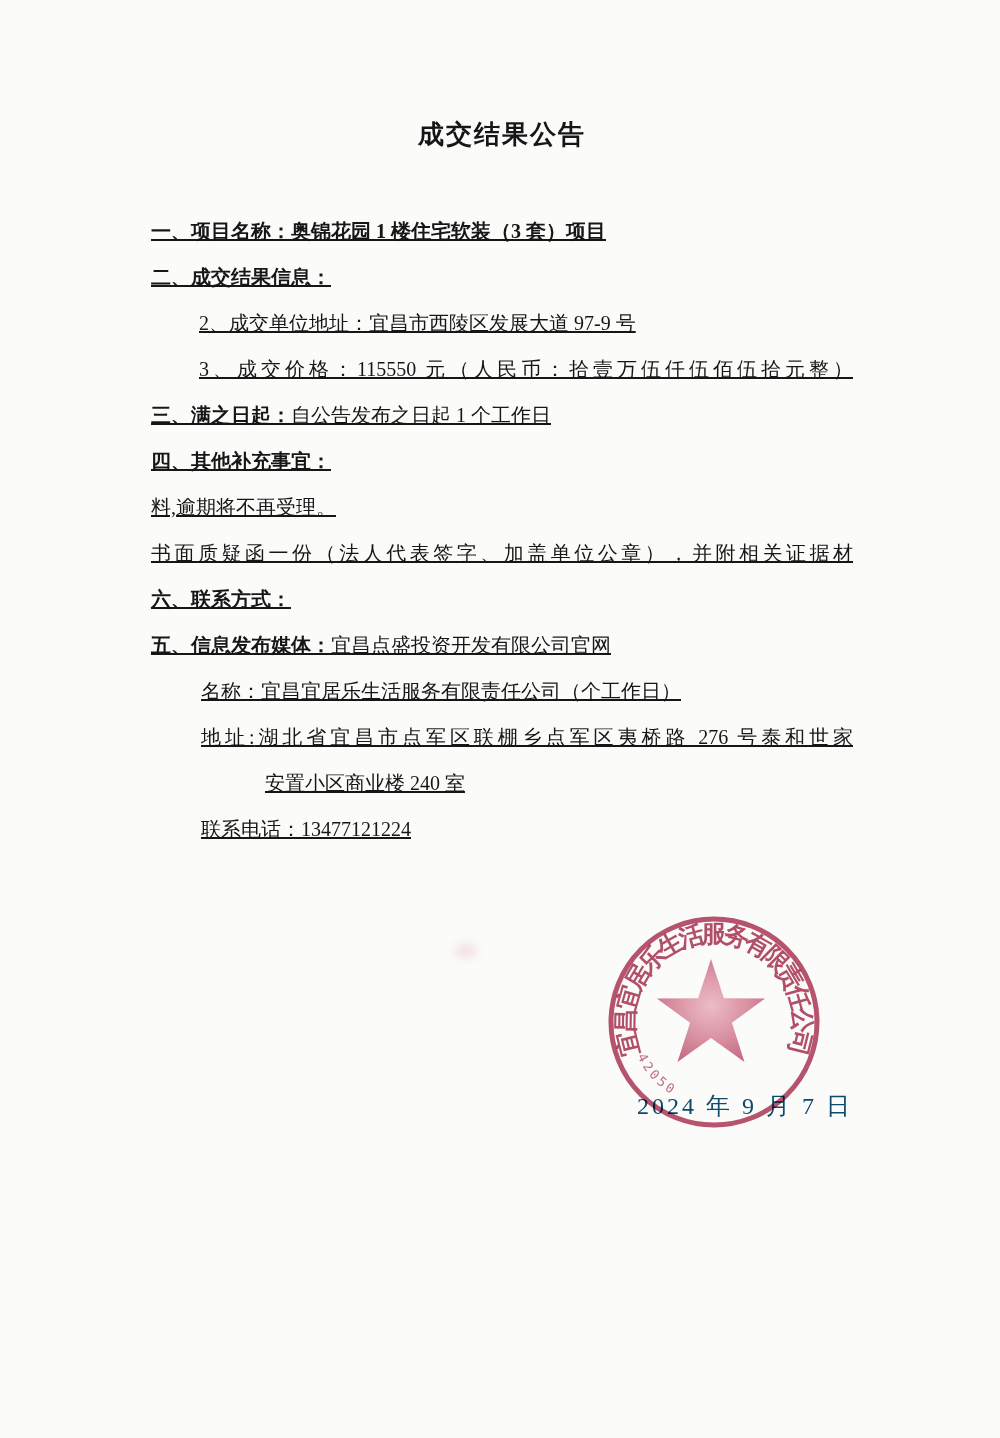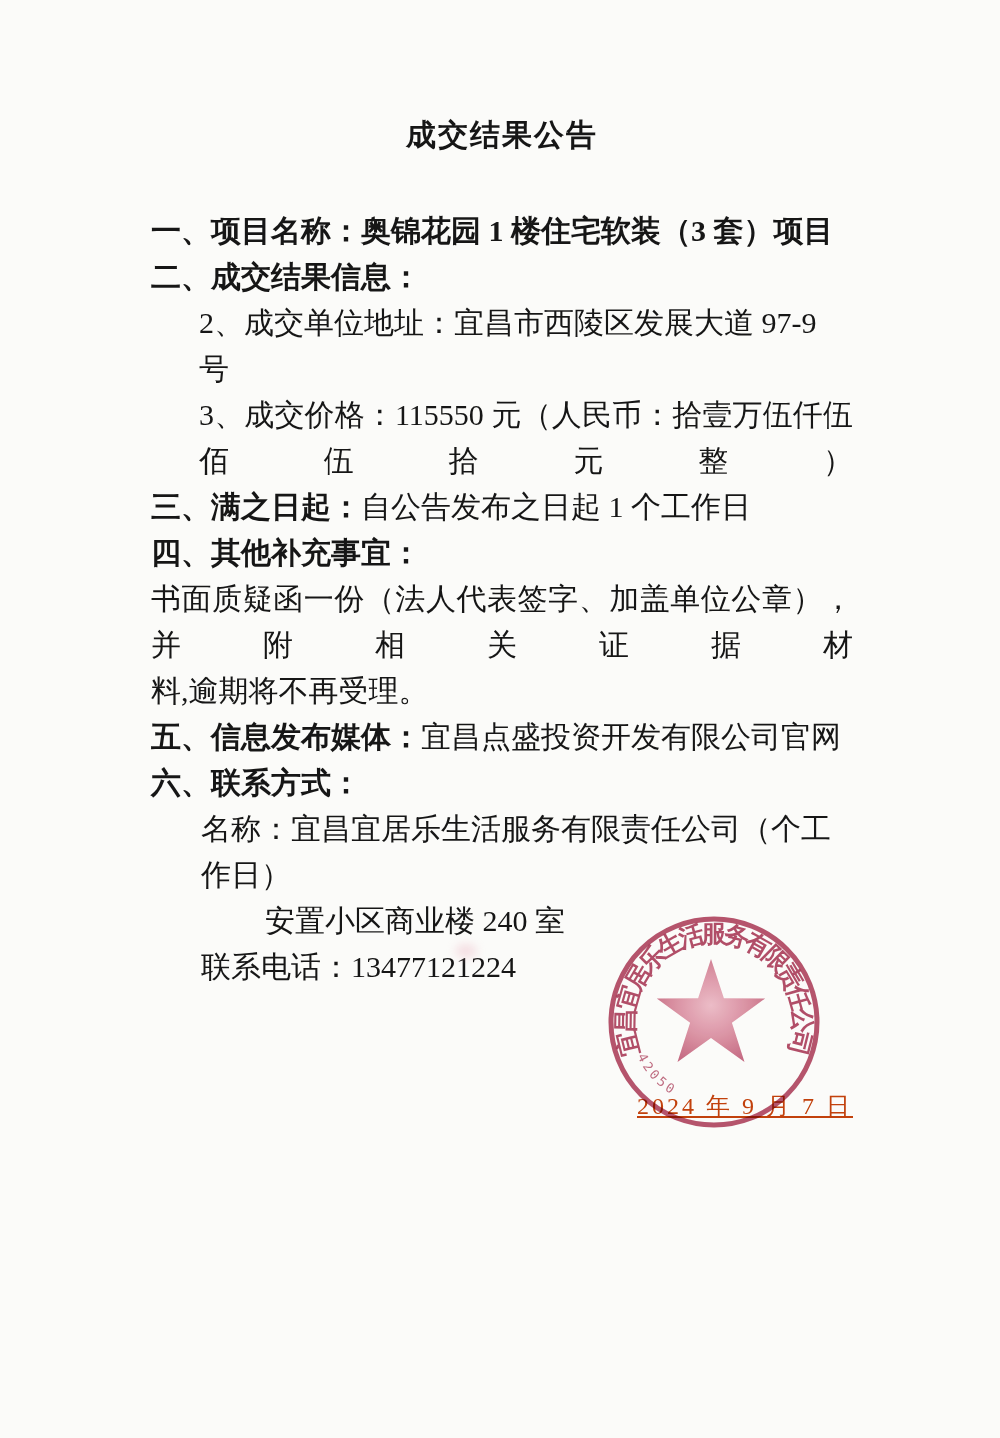--- a/index.html
+++ b/index.html
@@ -11,35 +11,35 @@
     font-family:"Liberation Serif","DejaVu Serif",serif;
     color:#161616;
     overflow:hidden;
   }
   .content{
     position:absolute;
     left:151px;top:118px;width:702px;
   }
   .title{
     text-align:center;
-    font-size:30px;font-weight:700;
+    font-size:26px;font-weight:700;
     line-height:34px;letter-spacing:2px;
     margin-bottom:56px;
   }
-  .line{font-size:30px;line-height:46px;}
+  .line{font-size:20px;line-height:46px;text-decoration:underline;}
   .b{font-weight:700;}
   .sub{padding-left:48px;}
   .ind{padding-left:50px;}
   .addr2{padding-left:114px;}
   .p1{text-indent:47px;}
   .just{text-align:justify;text-align-last:justify;}
   .date{
     position:absolute;top:1086px;right:147px;
     font-size:24px;line-height:40px;letter-spacing:3px;
-    color:#c2410c;z-index:2;text-decoration:underline;
+    color:#0c4a6e;z-index:2;
   }
   .seal{
     position:absolute;left:604px;top:912px;
     width:222px;height:226px;
     mix-blend-mode:multiply;
     opacity:.92;z-index:3;
     pointer-events:none;
   }
   .smudge{
     position:absolute;left:455px;top:944px;
@@ -61,30 +61,31 @@
     <div class="line"><span class="b">二、成交结果信息：</span></div>
 
     <div class="line sub">2、成交单位地址：宜昌市西陵区发展大道 97-9 号</div>
     <div class="line sub just">3、成交价格：115550 元（人民币：拾壹万伍仟伍佰伍拾元整）</div>
 
     <div class="line"><span class="b">三、满之日起：</span><span>自公告发布之日起 1 个工作日</span></div>
 
     <div class="line"><span class="b">四、其他补充事宜：</span></div>
 
     <div>
+      <div class="line">料,逾期将不再受理。</div>
       <div class="line just">书面质疑函一份（法人代表签字、加盖单位公章），并附相关证据材</div>
-      <div class="line">料,逾期将不再受理。</div>
     </div>
+
+    <div class="line"><span class="b">六、联系方式：</span></div>
 
     <div class="line"><span class="b">五、信息发布媒体：</span><span>宜昌点盛投资开发有限公司官网</span></div>
 
-    <div class="line"><span class="b">六、联系方式：</span></div>
-
     <div class="line ind"><span>名称：</span><span>宜昌宜居乐生活服务有限责任公司（个工作日）</span></div>
 
+    <div class="line ind just"><span>地址:</span><span>湖北省宜昌市点军区联棚乡点军区夷桥路 276 号泰和世家</span></div>
 
     <div class="line addr2">安置小区商业楼 240 室</div>
 
 
     <div class="line ind"><span>联系电话：</span><span>13477121224</span></div>
 
   </div>
 
   <div class="smudge"></div>
 

